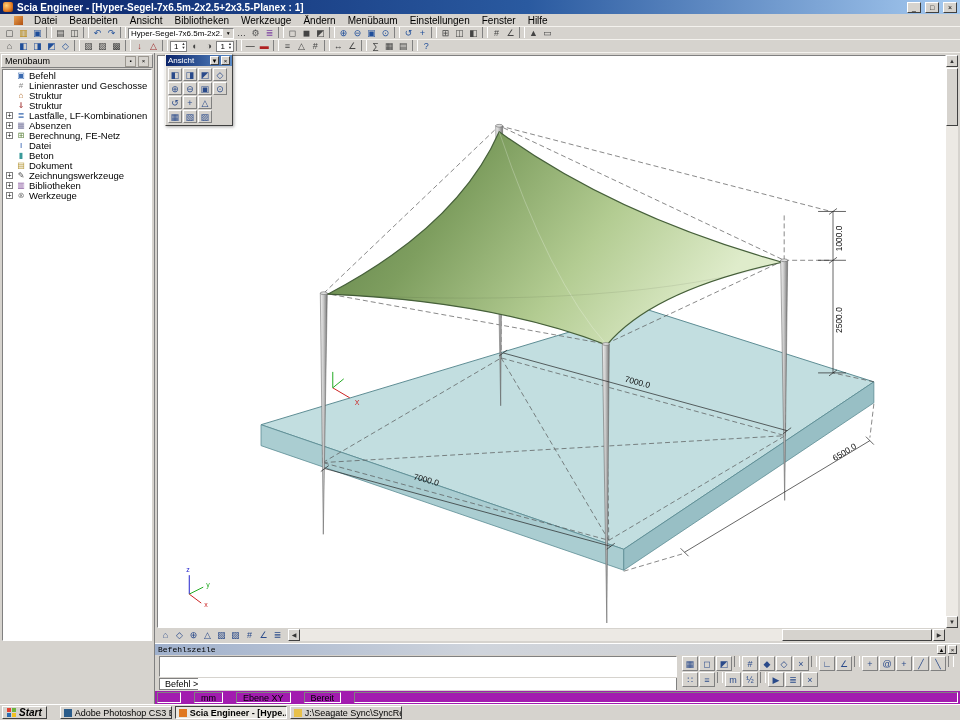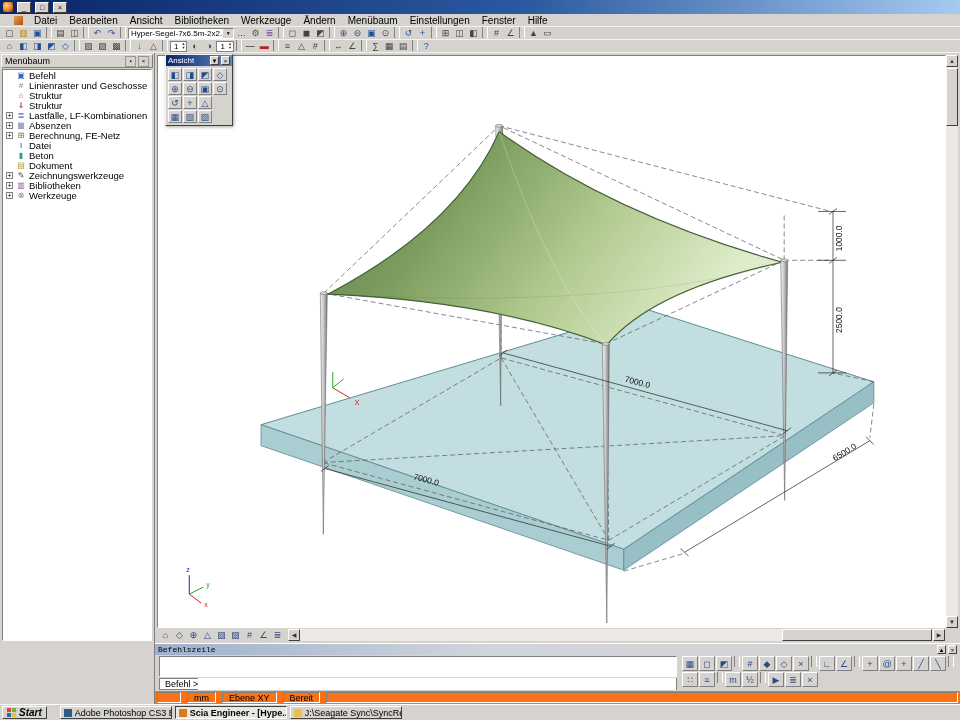--- a/index.html
+++ b/index.html
@@ -101,22 +101,22 @@
     border:1px solid;border-color:#808080 #fff #fff #808080;box-sizing:border-box;}
   .cmd-prompt-row{position:absolute;left:4px;top:35px;width:518px;height:12px;background:#fff;
     border:1px solid #808080;font-size:9px;display:flex;align-items:center;padding-left:5px;box-sizing:border-box;}
   .cmd-input{border:none;outline:none;flex:1;font-size:9px;height:10px;font-family:"Liberation Sans",sans-serif;}
   .cmd-icons{position:absolute;left:527px;top:13px;width:274px;height:34px;display:flex;flex-wrap:wrap;
     gap:1px;align-content:flex-start;}
   .cmd-icons .ticon{width:16px;height:15px;border:1px solid;border-color:#fff #808080 #808080 #fff;
     background:#d6d3ce;color:#2a4a8a;box-sizing:border-box;}
 
   
-  #statusbar{position:absolute;left:155px;top:691px;width:805px;height:13px;background:#f97316;
-    display:flex;gap:6px;padding:1px 2px;font-size:9px;box-sizing:border-box;}
+  #statusbar{position:absolute;left:155px;top:691px;width:805px;height:13px;background:#a21caf;
+    display:flex;gap:13px;padding:1px 2px;font-size:9px;box-sizing:border-box;}
   .status-cell{border:1px solid;border-color:#808080 #fff #fff #808080;padding:0 6px;
     display:flex;align-items:center;white-space:nowrap;}
   .status-fill{flex:1;border:1px solid;border-color:#808080 #fff #fff #808080;}
 
   
   #taskbar{position:absolute;left:0;top:704px;width:960px;height:16px;background:#d6d3ce;
     border-top:1px solid #fff;display:flex;align-items:center;gap:13px;padding:0 2px;box-sizing:border-box;}
   .start-btn{height:13px;display:flex;align-items:center;gap:3px;font-size:10px;font-weight:bold;font-style:italic;
     padding:0 4px;background:#d6d3ce;border:1px solid;border-color:#fff #404040 #404040 #fff;box-sizing:border-box;flex:none;}
   .winlogo{width:9px;height:9px;display:grid;grid-template-columns:4px 4px;grid-template-rows:4px 4px;gap:1px;flex:none;}
@@ -127,20 +127,21 @@
   .task-btn.active{border-color:#404040 #fff #fff #404040;background:#e9e7e1;font-weight:bold;}
   .task-ic{width:8px;height:8px;flex:none;}
 </style>
 </head>
 <body>
 
 <div id="app">
 
   <div class="titlebar">
     <span class="app-icon"></span>
+    <span class="ttext">Scia Engineer - [Hyper-Segel-7x6.5m-2x2.5+2x3.5-Planex : 1]</span>
     <span class="winbtn">_</span>
     <span class="winbtn">□</span>
     <span class="winbtn">×</span>
   </div>
 
   <div class="menubar">
     <span class="child-icon"></span>
     <span id="menu-items" style="display:flex;">
         <span class="menu-item">Datei</span>
         <span class="menu-item">Bearbeiten</span>

